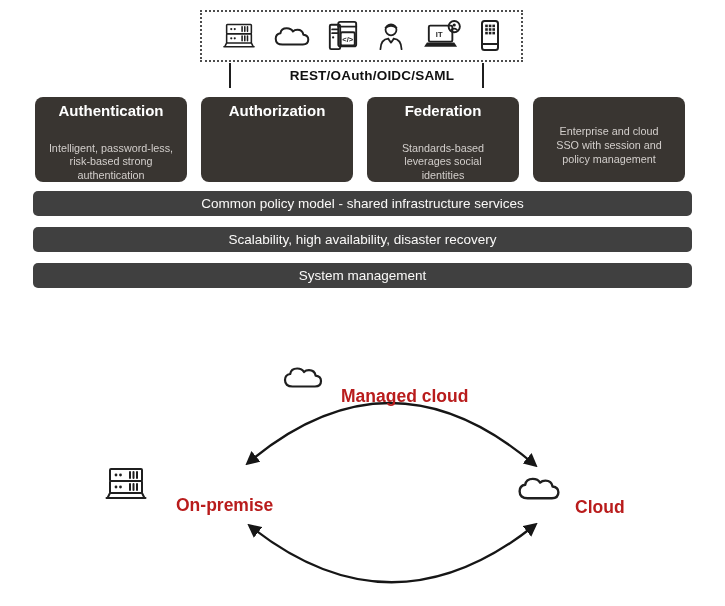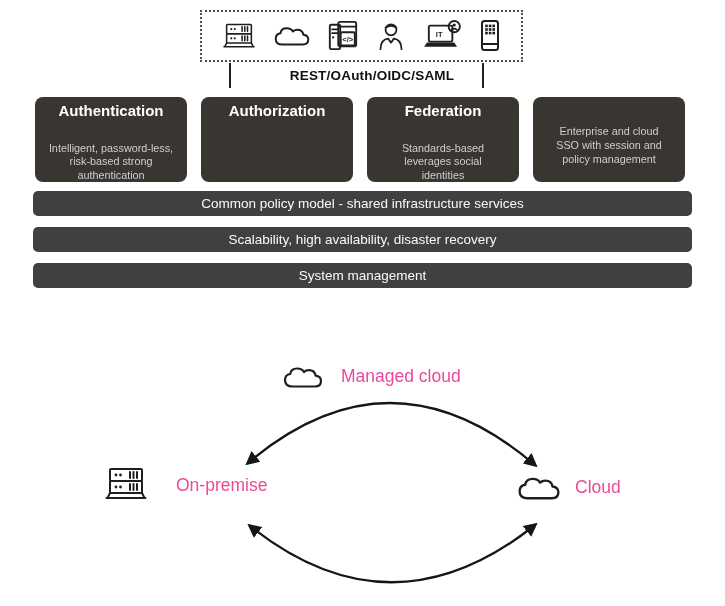--- a/index.html
+++ b/index.html
@@ -42,21 +42,21 @@
   
   .bar{
     position:absolute;left:33px;width:659px;height:25px;background:#404040;
     border-radius:5px;text-align:center;line-height:25px;font-size:13.5px;color:#faf9f8;
   }
   .bar.b0{top:191px;} .bar.b1{top:227px;} .bar.b2{top:263px;}
 
   
   .flow-svg{position:absolute;left:0;top:340px;}
   .node-icon{position:absolute;}
-  .node-label{position:absolute;font-weight:normal;font-size:17.5px;color:#ec4899;white-space:nowrap;}
+  .node-label{position:absolute;font-weight:bold;font-size:17.5px;color:#b91c1c;white-space:nowrap;margin-top:20px;}
   .lbl-managed{left:341px;top:366px;}
   .lbl-onprem{left:176px;top:475px;}
   .lbl-cloud{left:575px;top:477px;}
 </style>
 </head>
 <body>
 
 <div id="stage">
 
   <div class="clients-panel">

